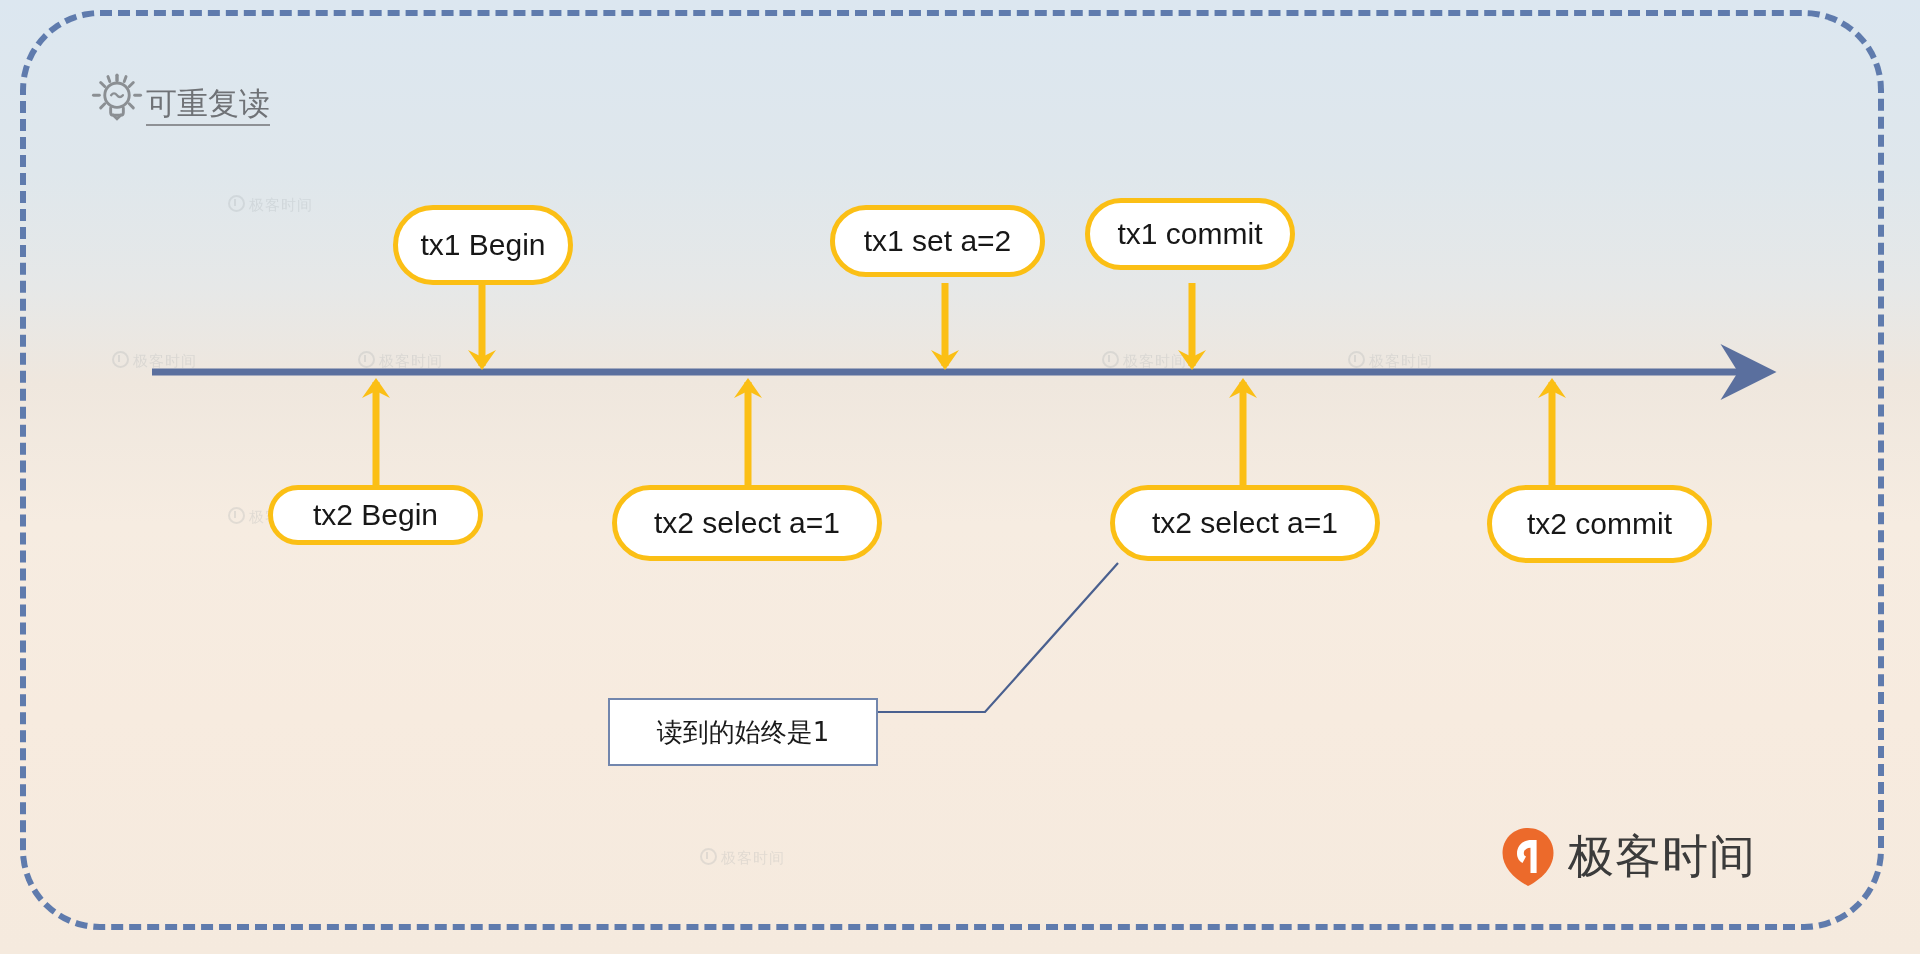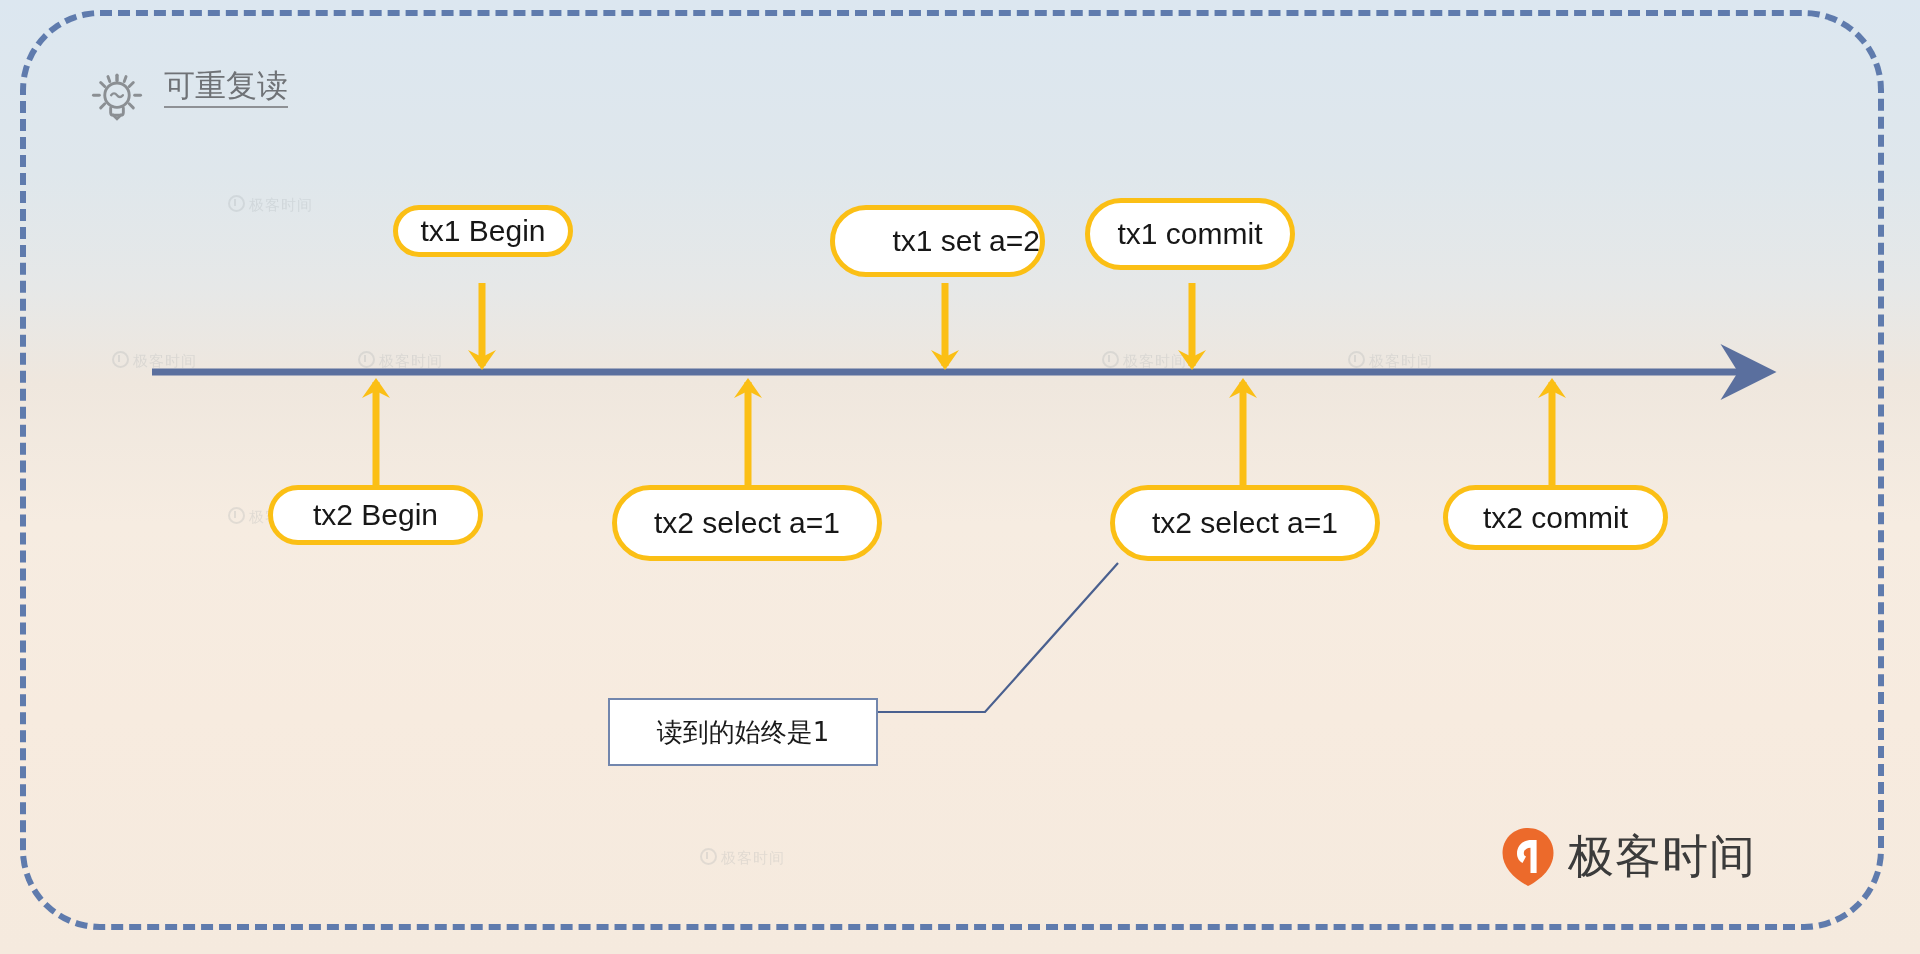--- a/index.html
+++ b/index.html
@@ -65,22 +65,21 @@
     width: 2px; height: 7px;
     background: #9aa2a6;
   }
 
   
   .header {
     position: absolute;
     left: 88px;
     top: 68px;
     display: flex;
-    align-items: flex-start;
-    gap: 18px;
+    align-items: flex-end;
   }
   .bulb-icon { width: 58px; height: 58px; display:block; }
   .header-title {
     font-size: 31px;
     color: #6f7276;
     border-bottom: 2px solid #8e9195;
     padding-bottom: 4px;
     line-height: 1.1;
     font-family: "DejaVu Sans", "Liberation Sans", sans-serif;
   }
@@ -216,39 +215,39 @@
         <g>
           <line x1="1552" x2="1552" y1="485" y2="382" stroke="#fbbf15" stroke-width="7"></line>
           <path d="M1552,378 L1538,398 L1552,391 L1566,398 Z" fill="#fbbf15"></path>
         </g>
       </g>
 
     <polyline id="leader-line" fill="none" stroke="#4a608f" stroke-width="2.2" points="878,712 985,712 1118,563"></polyline>
   </svg>
 
   <div id="node-layer">
-      <div class="pill" style="left: 393px; top: 205px; width: 180px; height: 52px;">
+      <div class="pill" style="left: 393px; top: 205px; width: 180px; height: 80px;">
         <span>tx1 Begin</span>
       </div>
-      <div class="pill" style="left: 830px; top: 205px; width: 215px; height: 72px; justify-content: flex-end;">
+      <div class="pill" style="left: 830px; top: 205px; width: 215px; height: 72px;">
         <span>tx1 set a=2</span>
       </div>
       <div class="pill" style="left: 1085px; top: 198px; width: 210px; height: 72px;">
         <span>tx1 commit</span>
       </div>
       <div class="pill" style="left: 268px; top: 485px; width: 215px; height: 60px;">
         <span>tx2 Begin</span>
       </div>
       <div class="pill" style="left: 612px; top: 485px; width: 270px; height: 76px;">
         <span>tx2 select a=1</span>
       </div>
       <div class="pill" style="left: 1110px; top: 485px; width: 270px; height: 76px;">
         <span>tx2 select a=1</span>
       </div>
-      <div class="pill" style="left: 1443px; top: 485px; width: 225px; height: 65px; justify-content: center;">
+      <div class="pill" style="left: 1487px; top: 485px; width: 225px; height: 78px; justify-content: center;">
         <span>tx2 commit</span>
       </div>
     </div>
 
   <div class="note" id="annotation-note" style="left: 608px; top: 698px; width: 270px; height: 68px;">
     <span>读到的始终是1</span>
   </div>
 
   <div class="logo">
     <span>

